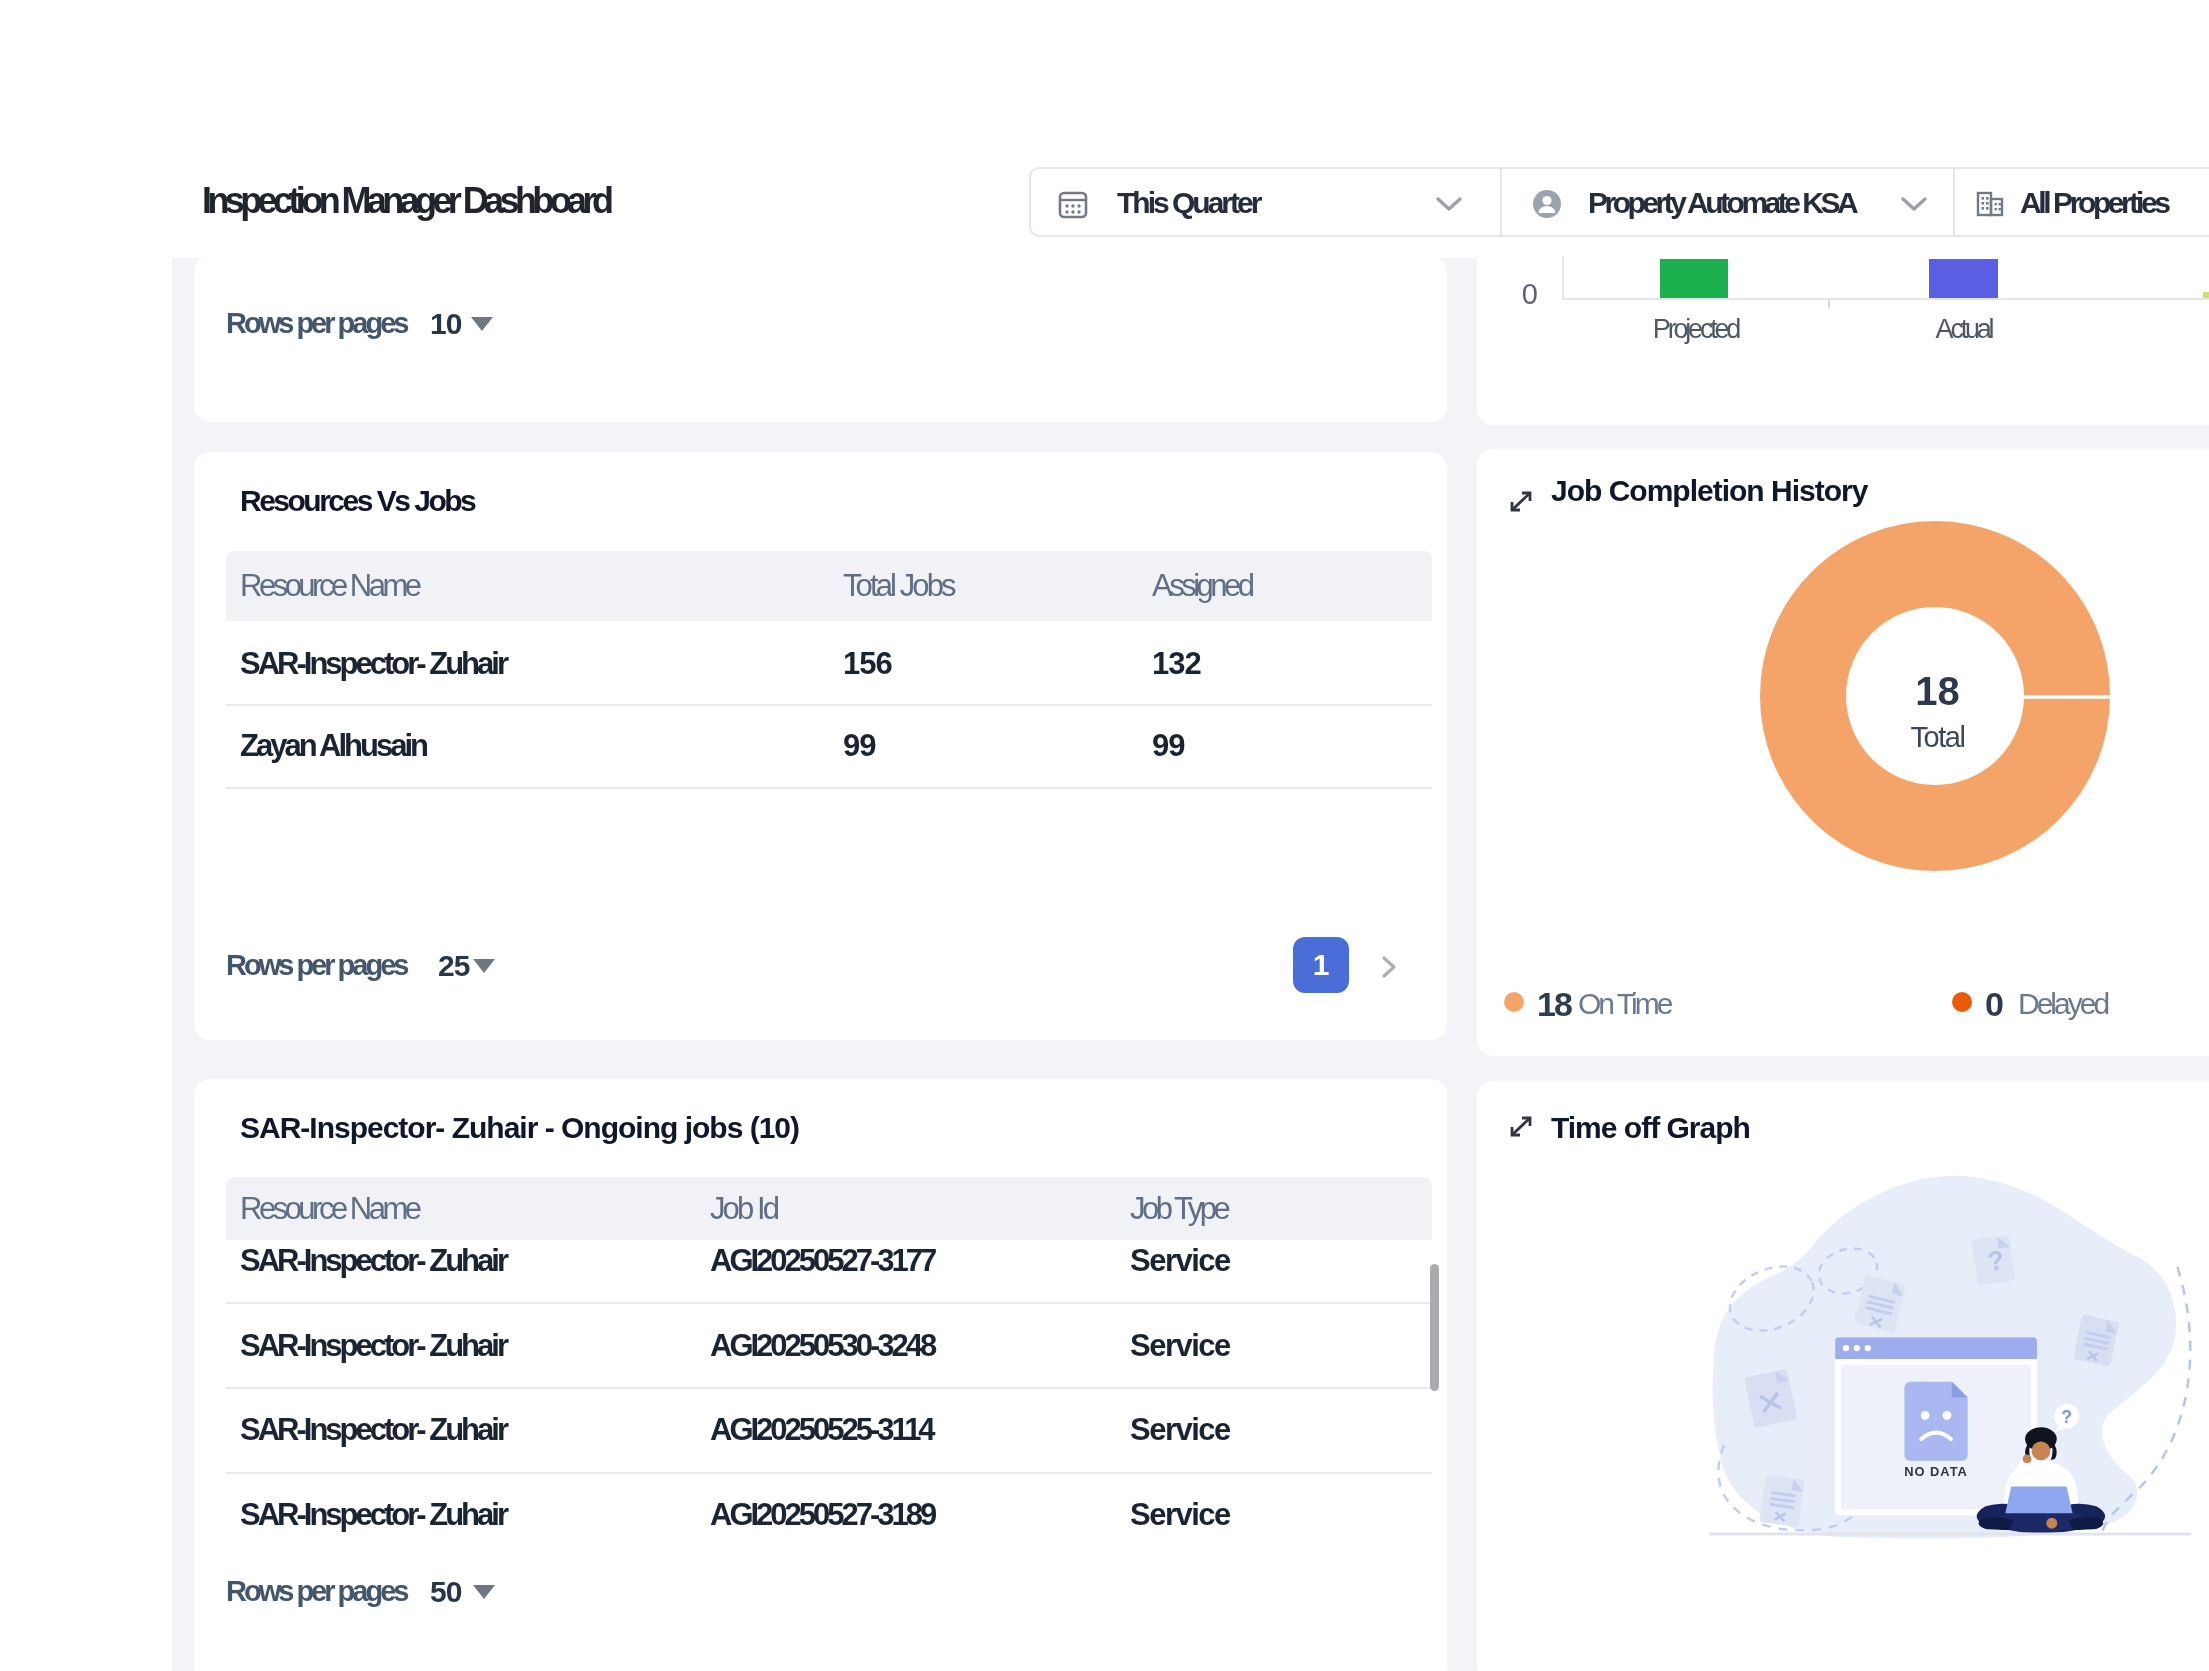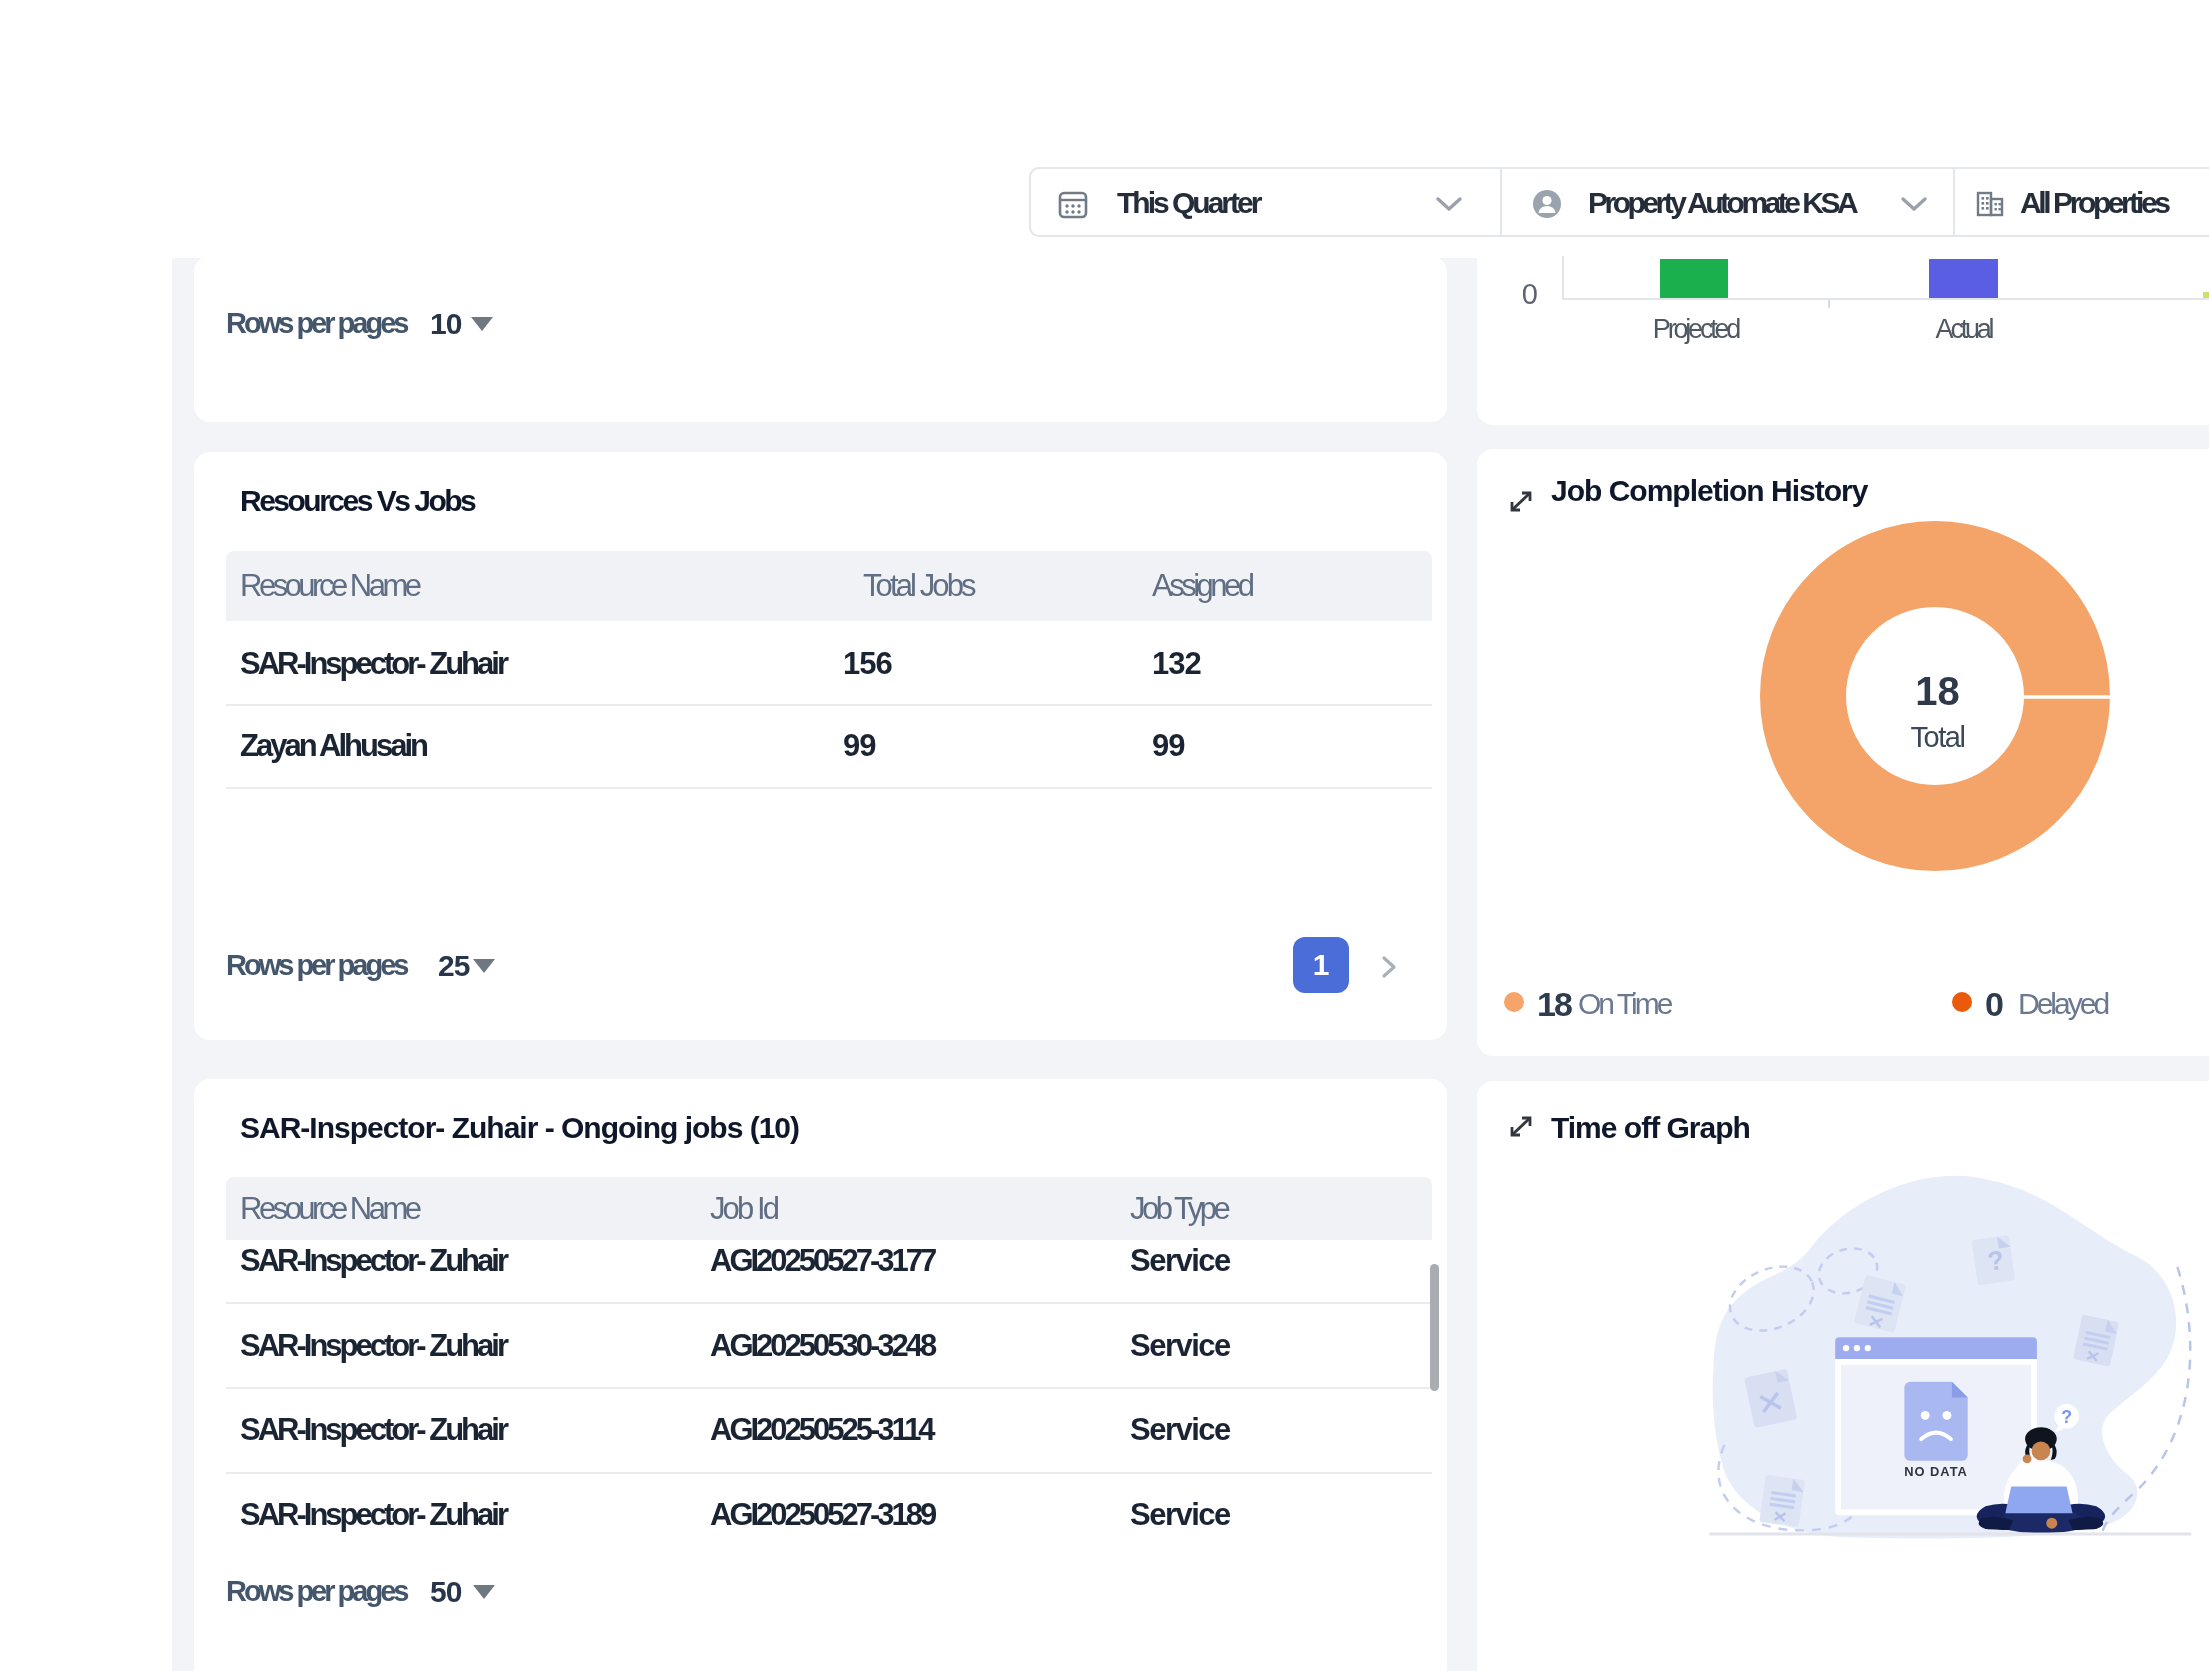--- a/index.html
+++ b/index.html
@@ -15,20 +15,21 @@
 .caret { width:0; height:0; border-left:11px solid transparent; border-right:11px solid transparent; border-top:14px solid #6f7781; }
 .divline { position:absolute; height:2px; background:#e9ebef; }
 .band { position:absolute; background:#f1f2f5; border-radius:8px 8px 0 0; }
 </style>
 </head>
 <body>
 <div id="page">
 
   <div class="abs" style="left:172px; top:258px; width:2037px; height:1413px; background:#f2f4f8;"></div>
 
+  <div class="abs" style="left:202px; top:180px; font-weight:bold; font-size:36px; color:#20252d; letter-spacing:-4.6px; white-space:nowrap;">Inspection Manager Dashboard</div>
 
   <div class="abs" style="left:1029px; top:167px; width:1386px; height:70px; background:#fff; border:2px solid #e3e6ea; border-radius:10px;"></div>
   <div class="abs" style="left:1500px; top:169px; width:2px; height:66px; background:#e3e6ea;"></div>
   <div class="abs" style="left:1953px; top:169px; width:2px; height:66px; background:#e3e6ea;"></div>
 
   <svg class="abs" style="left:1057px; top:188px;" width="32" height="32" viewBox="0 0 32 32">
     <rect x="3" y="5" width="26" height="24" rx="4" fill="none" stroke="#717a87" stroke-width="2.6"></rect>
     <line x1="3" y1="12" x2="29" y2="12" stroke="#717a87" stroke-width="2.4"></line>
     <circle cx="10" cy="18" r="1.7" fill="#717a87"></circle>
       <circle cx="16" cy="18" r="1.7" fill="#717a87"></circle>
@@ -81,21 +82,21 @@
   <div class="abs" style="left:1660px; top:259px; width:68px; height:39px; background:#1bb04e;"></div>
   <div class="abs" style="left:1929px; top:259px; width:69px; height:39px; background:#5a5ee2;"></div>
   <div class="abs" style="left:2203px; top:292px; width:7px; height:6px; background:#cde06a;"></div>
   <div class="abs" style="left:1621px; top:314px; width:149px; text-align:center; font-size:27px; color:#4f5862; letter-spacing:-3.2px;">Projected</div>
   <div class="abs" style="left:1889px; top:314px; width:149px; text-align:center; font-size:27px; color:#4f5862; letter-spacing:-3.2px;">Actual</div>
 
   <div class="card" style="left:194px; top:452px; width:1253px; height:588px;"></div>
   <div class="ttl abs" style="left:240px; top:484px; letter-spacing:-2.5px;">Resources Vs Jobs</div>
   <div class="band" style="left:226px; top:551px; width:1206px; height:70px;"></div>
   <div class="hdrtxt abs" style="left:240px; top:568px; letter-spacing:-3.5px;">Resource Name</div>
-  <div class="hdrtxt abs" style="left:843px; top:568px; letter-spacing:-2.9px;margin-left:20px;">Total Jobs</div>
+  <div class="hdrtxt abs" style="left:843px; top:568px; letter-spacing:-2.9px;">Total Jobs</div>
   <div class="hdrtxt abs" style="left:1152px; top:568px; letter-spacing:-3.5px;">Assigned</div>
   <div class="rowtxt abs" style="left:240px; top:646px;">SAR-Inspector- Zuhair</div>
   <div class="rowtxt abs" style="left:843px; top:646px; letter-spacing:-1px;">156</div>
   <div class="rowtxt abs" style="left:1152px; top:646px; letter-spacing:-1px;">132</div>
   <div class="divline" style="left:226px; top:704px; width:1206px;"></div>
   <div class="rowtxt abs" style="left:240px; top:728px;">Zayan Alhusain</div>
   <div class="rowtxt abs" style="left:843px; top:728px; letter-spacing:-1px;">99</div>
   <div class="rowtxt abs" style="left:1152px; top:728px; letter-spacing:-1px;">99</div>
   <div class="divline" style="left:226px; top:787px; width:1206px;"></div>
   <div class="pglbl abs" style="left:226px; top:949px;">Rows per pages</div>

